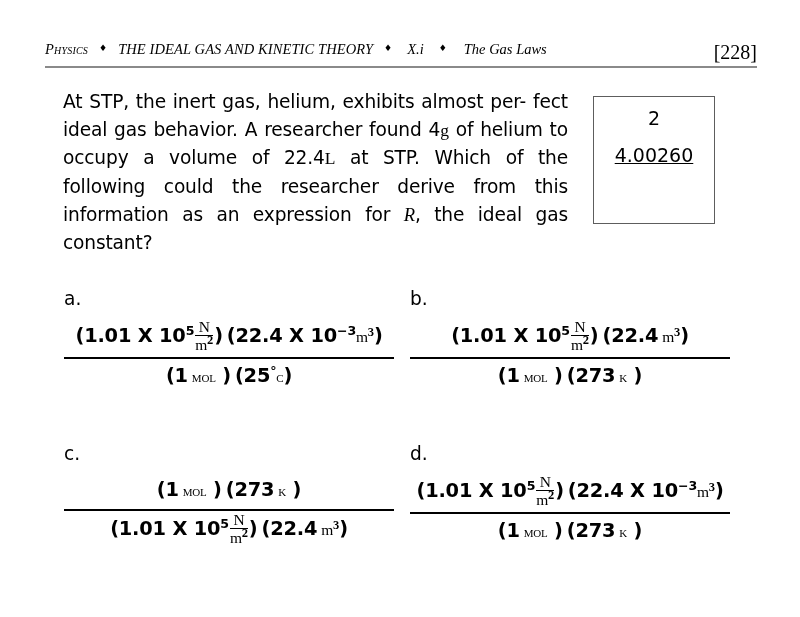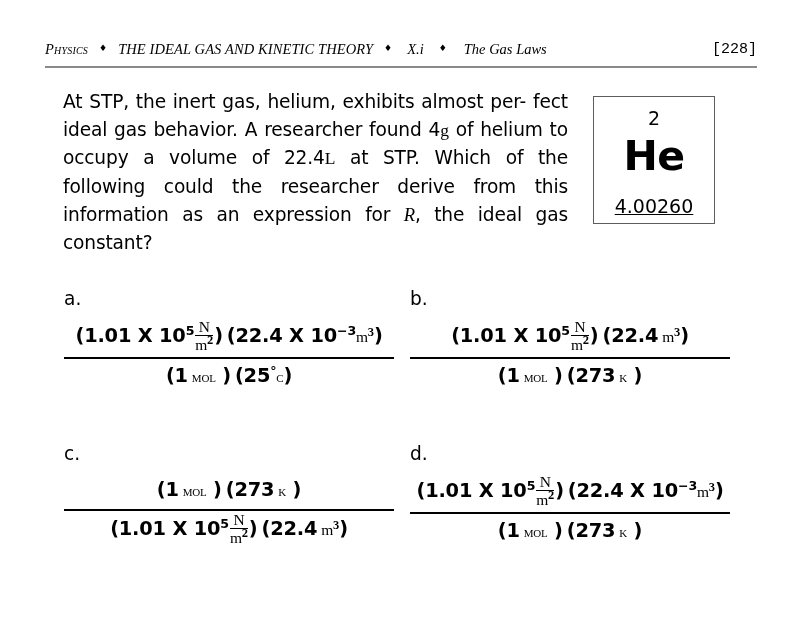--- a/index.html
+++ b/index.html
@@ -59,22 +59,22 @@
   .hdr-sub {
     font-family: "Liberation Serif", serif;
     font-style: italic;
     font-size: 14.5px;
     padding-left: 6px;
   }
   #page-number {
     position: absolute;
     right: 0;
     top: 0px;
-    font-family: Liberation Mono, monospace;
-    font-size: 15px;
+    font-family: Liberation Serif, serif;
+    font-size: 20px;
   }
   #header-rule {
     position: absolute;
     left: 45px;
     top: 66px;
     width: 712px;
     height: 2px;
     background: #8a8a8a;
   }
 
@@ -256,21 +256,20 @@
   <span>At STP, the inert gas, helium, exhibits almost per-</span>
   <span>fect ideal gas behavior.  A researcher found 4</span><span class="serif-unit">g</span><span> of</span>
   <span>helium to occupy a volume of 22.4</span><span class="serif-unit">L</span><span> at STP.  Which</span>
   <span>of the following could the researcher derive from</span>
   <span>this information as an expression for </span><span class="ital-var">R</span><span>, the ideal</span>
   <span>gas constant?</span>
 </div>
 
 <div id="element-box">
   <div id="element-number">2</div>
-  <div id="element-symbol">He</div>
   <div id="element-mass">4.00260</div>
 </div>
 
 <div class="answer" id="answer-a">
   <span class="answer-label">a.</span>
   <div class="frac">
     <div class="frac-num">
       <span class="paren">(</span><span>1.01</span>
       <span>X</span>
       <span>10</span><span class="sup">5</span><span class="nm2">

